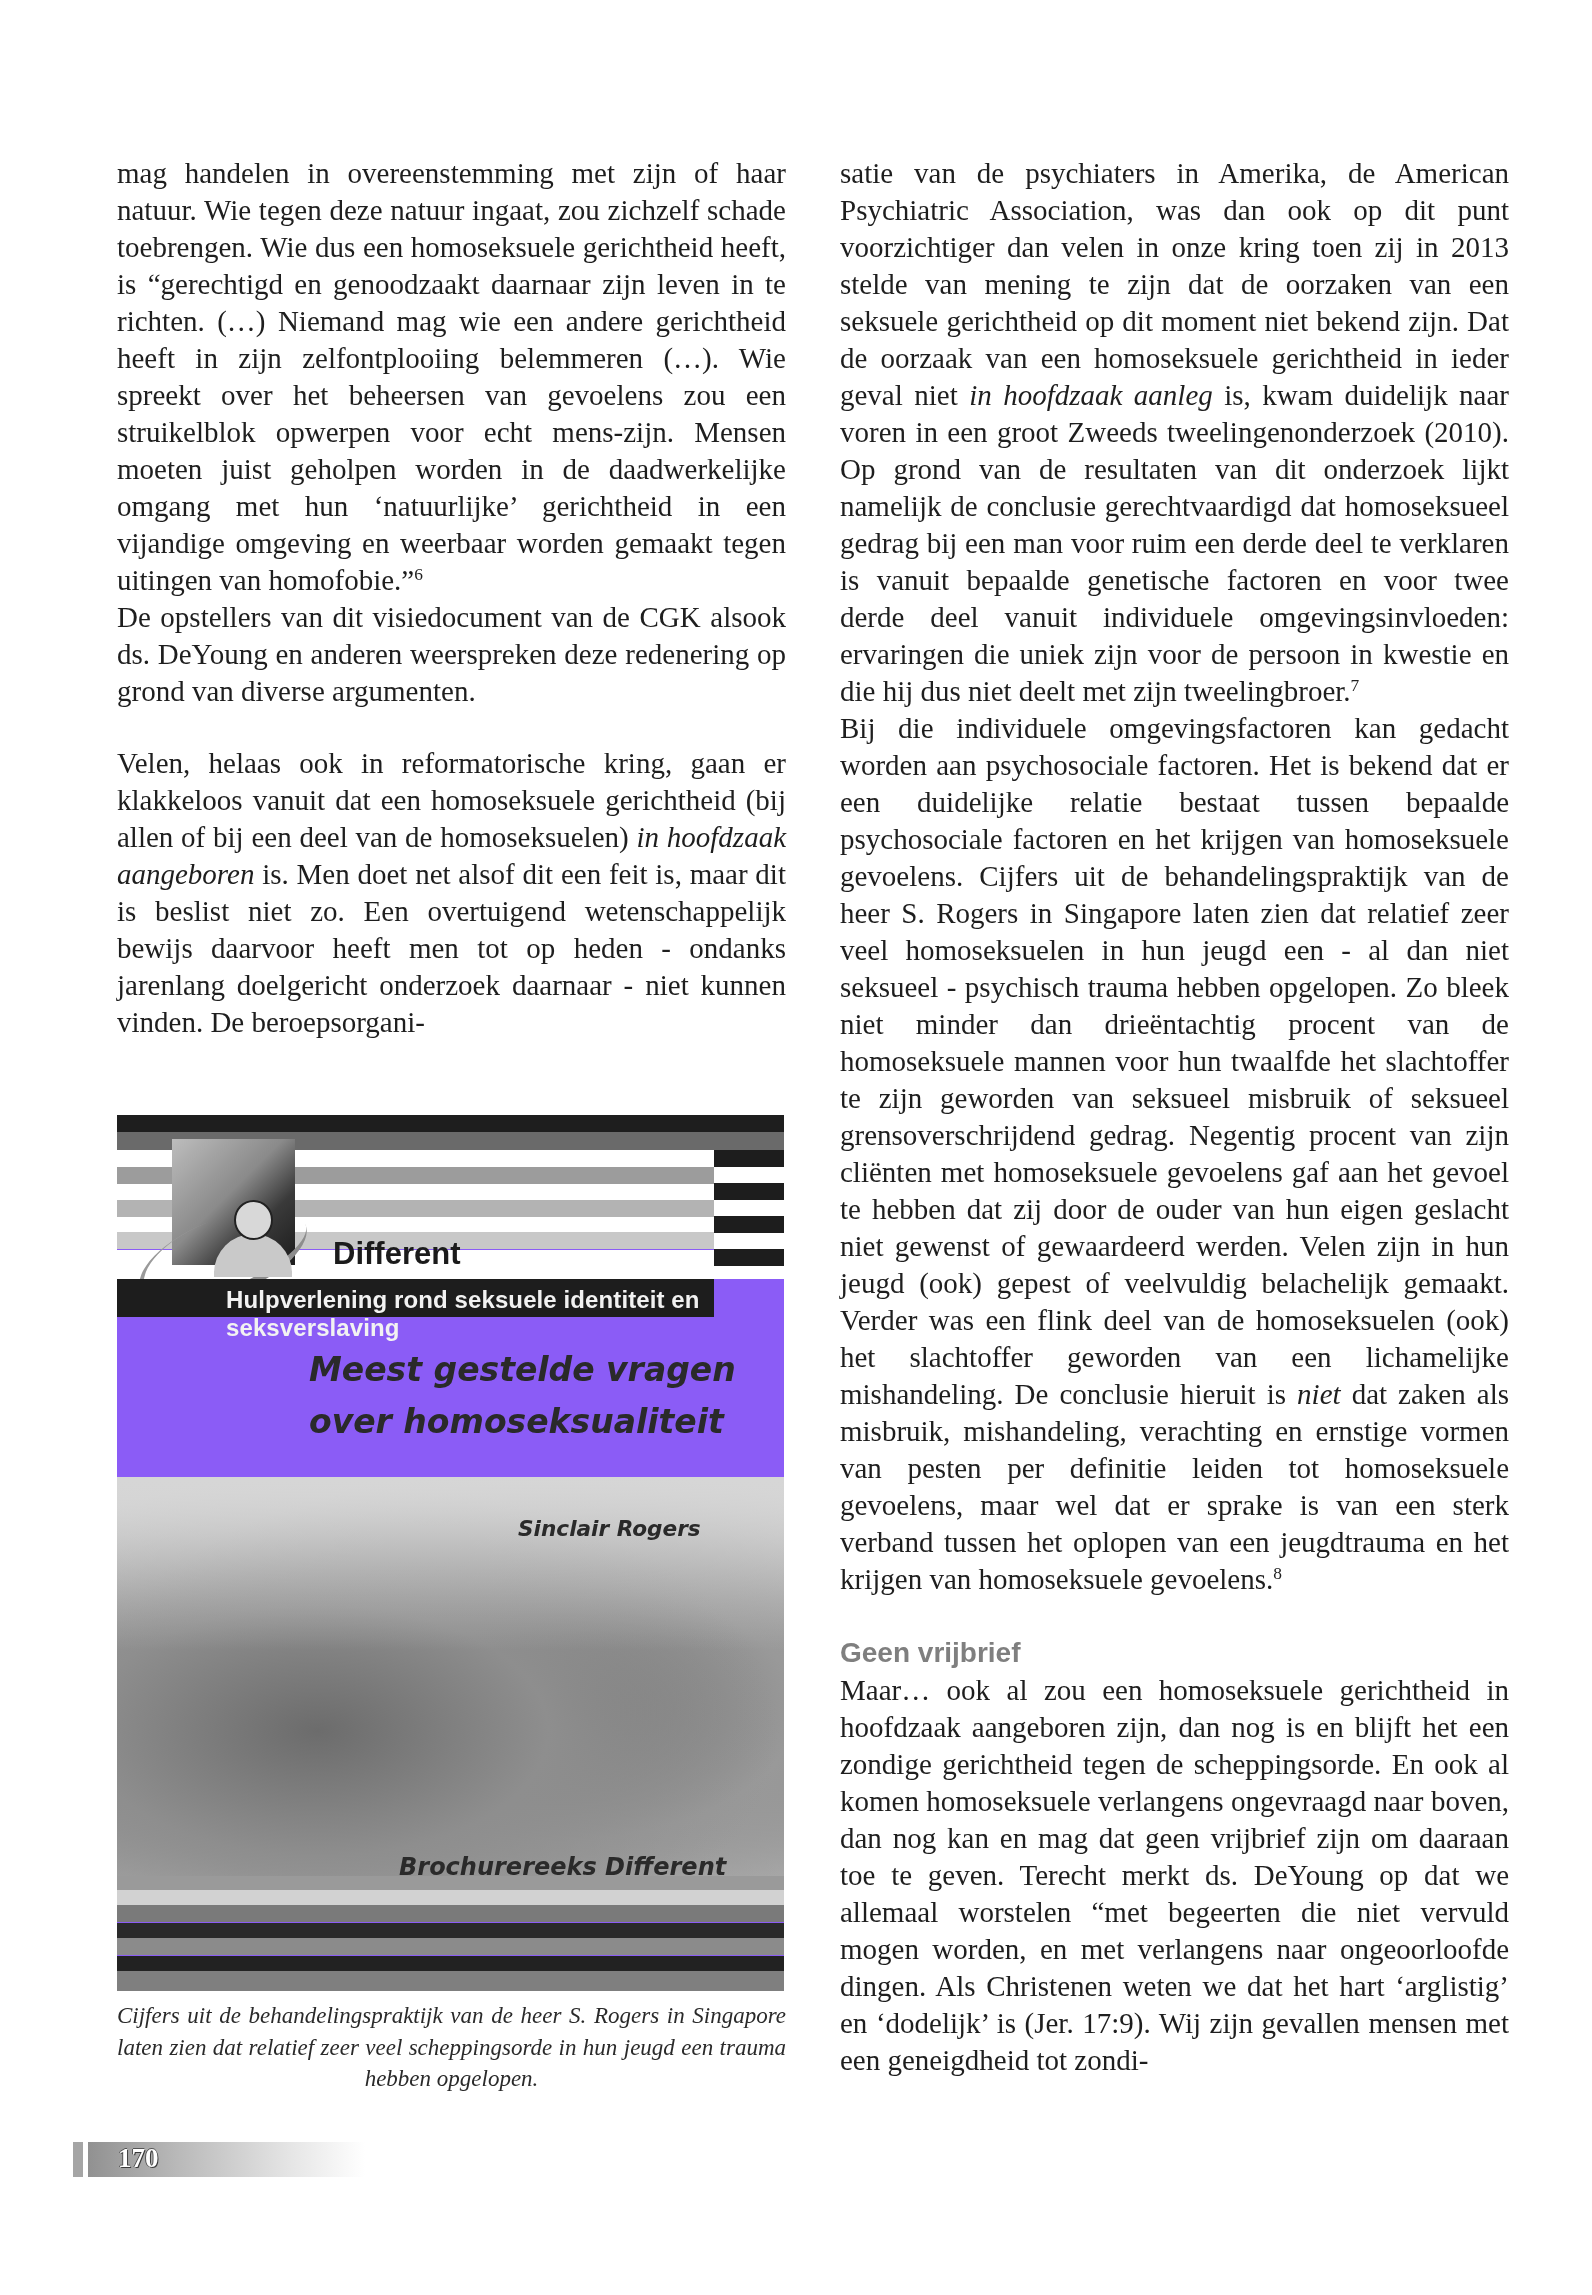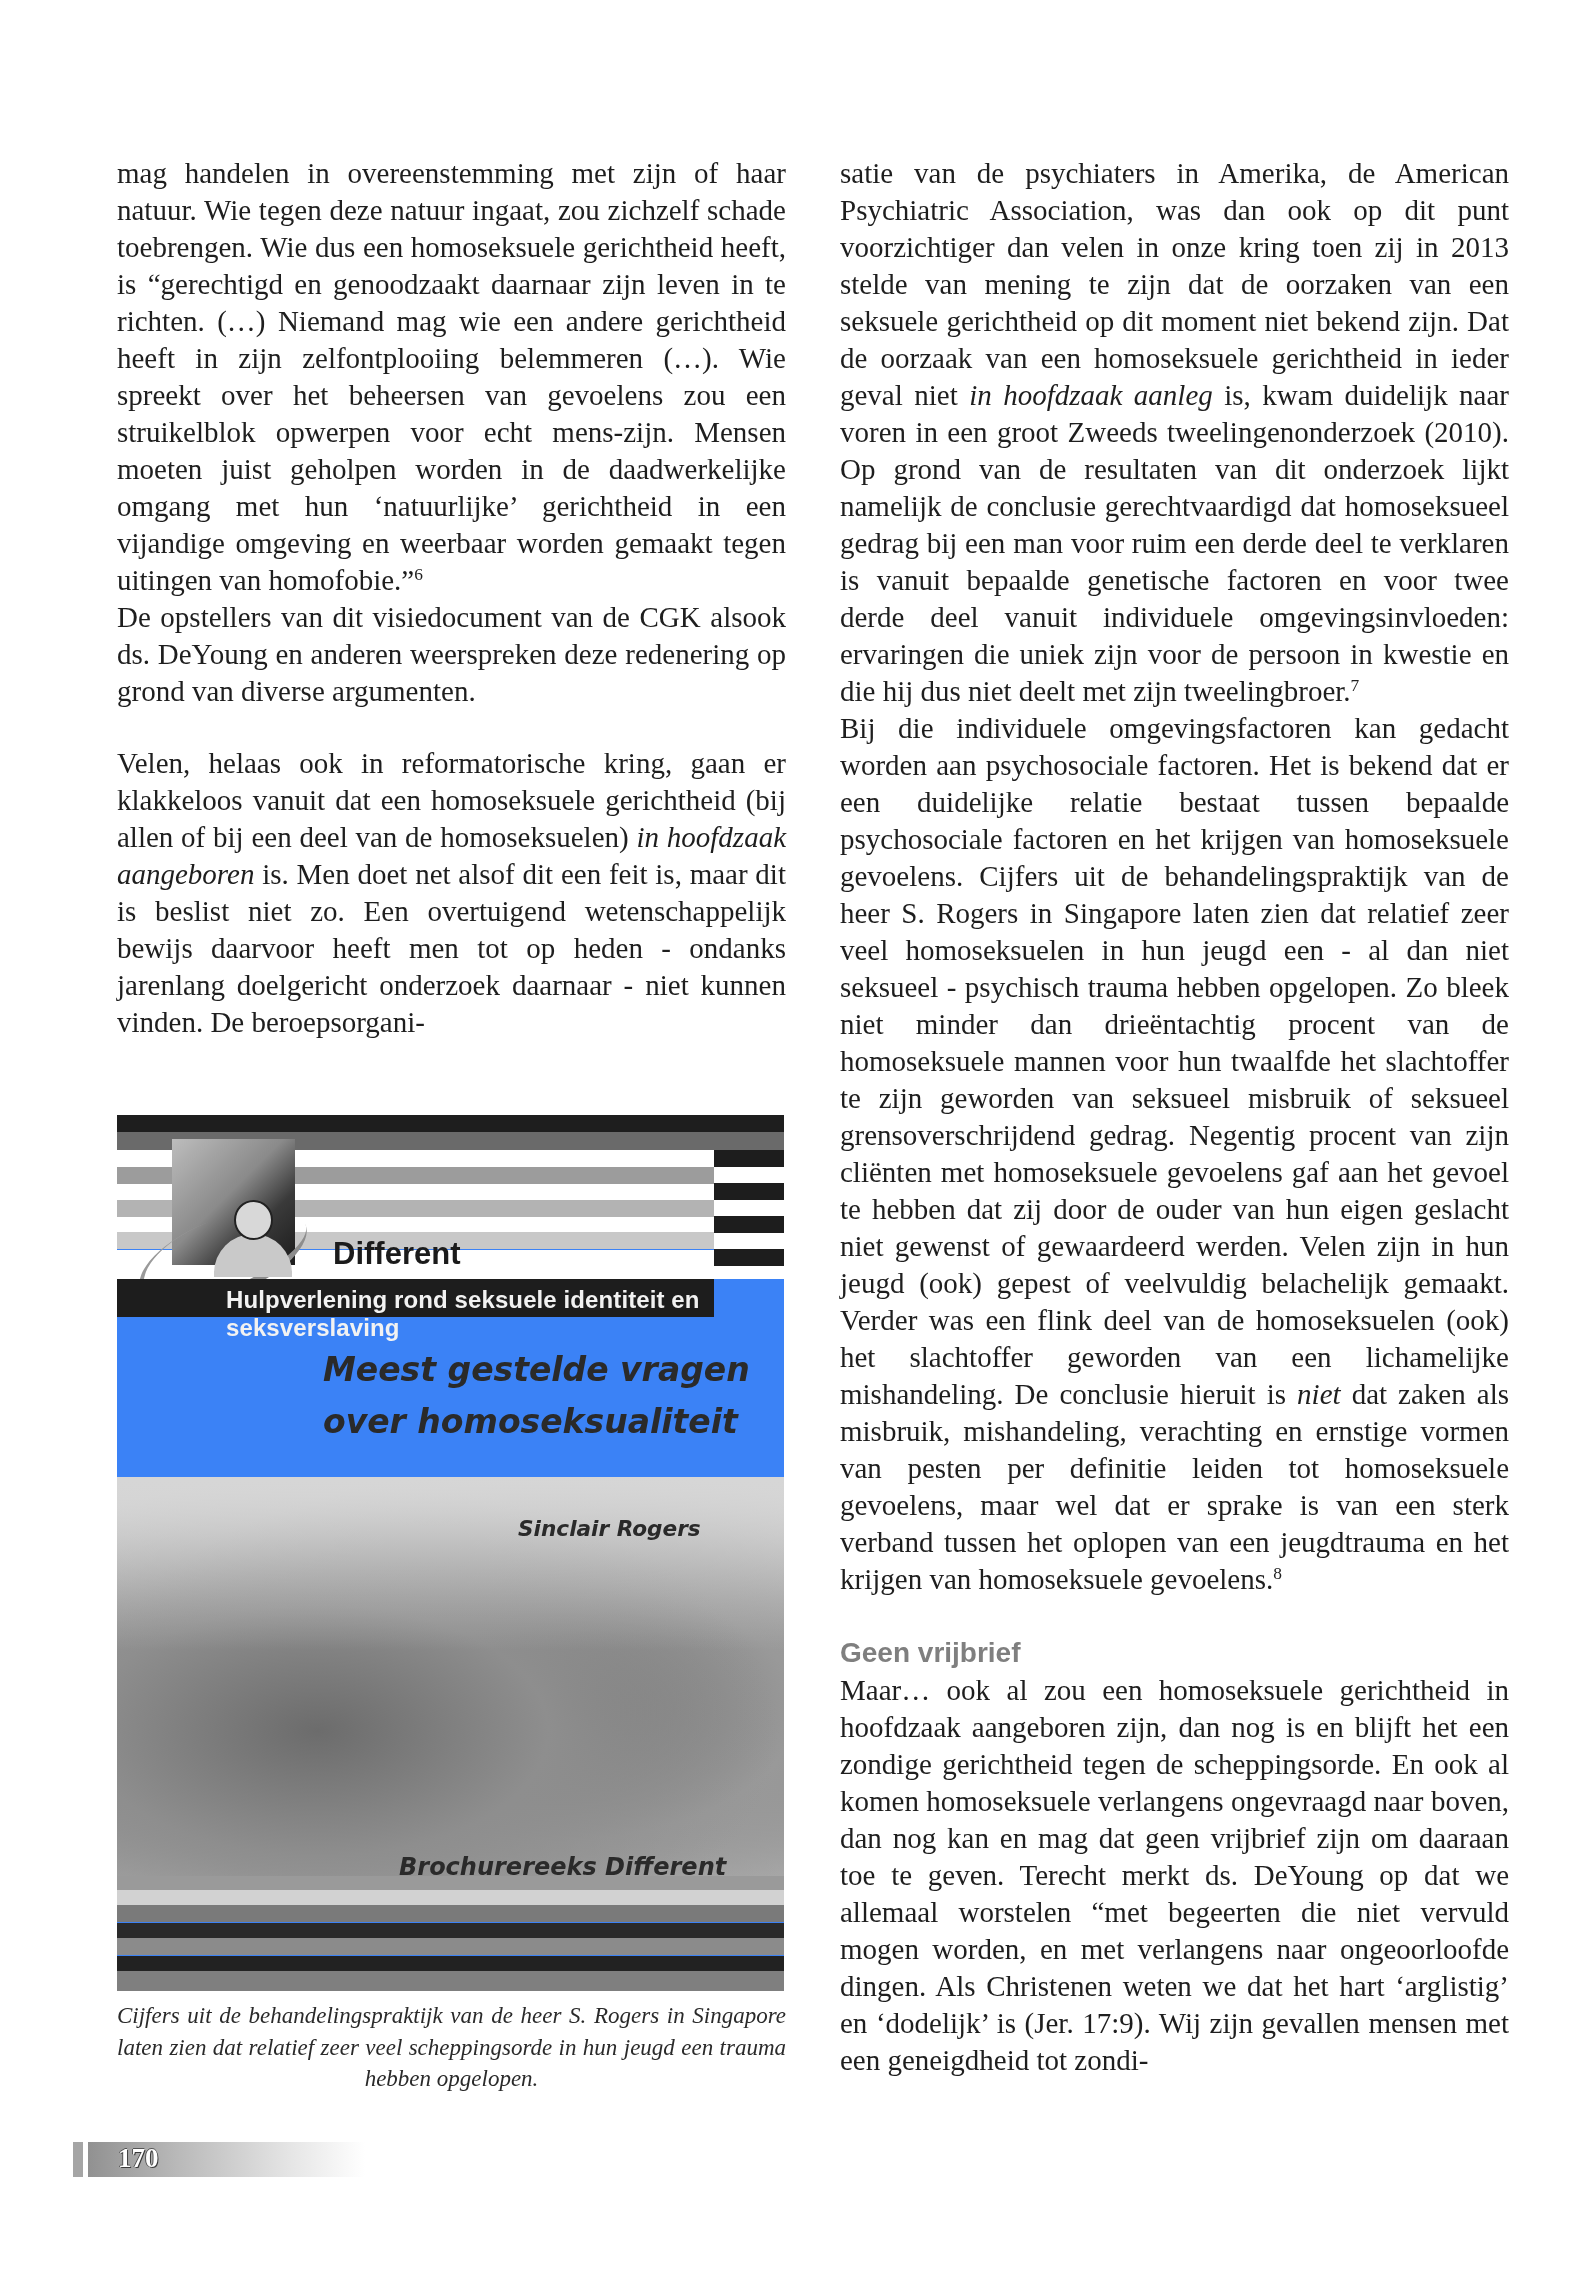--- a/index.html
+++ b/index.html
@@ -6,30 +6,30 @@
   body { width: 1592px; height: 2295px; position: relative; overflow: hidden; font-family: "Liberation Serif", "DejaVu Serif", serif; color: #1e1e1e; }
   .col { position: absolute; top: 155px; width: 669px; font-size: 29px; line-height: 37px; text-align: justify; hyphens: manual; }
   .col.left { left: 117px; }
   .col.right { left: 840px; }
   .col p { margin: 0; }
   .col em { font-style: italic; }
   sup { font-size: 60%; line-height: 0; vertical-align: 0.55em; }
   .heading { font-family: "Liberation Sans", "DejaVu Sans", sans-serif; font-weight: bold; color: #7f7f7f; font-size: 28px; line-height: 38px; margin: 0; }
   .gap-left { height: 35px; }
   .gap-right { height: 36px; }
-  .cover { position: absolute; left: 117px; top: 1115px; width: 667px; height: 876px; background: #3b82f6; overflow: hidden; }
+  .cover { position: absolute; left: 117px; top: 1115px; width: 667px; height: 876px; background: #8b5cf6; overflow: hidden; }
   .stripe { position: absolute; left: 0; width: 100%; }
   .logo-box { position: absolute; left: 55px; top: 24px; width: 123px; height: 126px; background: linear-gradient(135deg,#bdbdbd 0%, #8a8a8a 45%, #3a3a3a 70%, #1c1c1c 100%); }
   .logo-swoosh { position: absolute; left: 17.3px; top: 104px; width: 173px; height: 69px; border-radius: 50%; border-bottom: 8.6px solid #8d8d8d; border-left: 5.2px solid #9a9a9a; transform: rotate(-22deg); }
   .logo-head { position: absolute; left: 117px; top: 85px; width: 35px; height: 36px; border-radius: 50%; background: #d8d8d8; border: 2.6px solid #222; }
   .logo-body { position: absolute; left: 97px; top: 119px; width: 78px; height: 43px; border-radius: 39px 39px 0 0; background: #c9c9c9; }
   .brand { position: absolute; left: 216px; top: 121px; font-family: "Liberation Sans", "DejaVu Sans", sans-serif; font-weight: bold; font-size: 31px; color: #1b1b1b; }
   .tagline-bar { position: absolute; left: 0; top: 164px; width: 597px; height: 38px; background: #1d1d1d; }
   .tagline { position: absolute; left: 109px; top: 171px; font-family: "Liberation Sans", "DejaVu Sans", sans-serif; font-weight: bold; font-size: 24px; color: #f2f2f2; letter-spacing: 0.1px; }
-  .cover-title { position: absolute; left: 206px; top: 229px; font-family: "DejaVu Sans", "Liberation Sans", sans-serif; font-style: italic; font-weight: bold; font-size: 33px; line-height: 52px; color: #2a2a2a; }
+  .cover-title { position: absolute; left: 192px; top: 229px; font-family: "DejaVu Sans", "Liberation Sans", sans-serif; font-style: italic; font-weight: bold; font-size: 33px; line-height: 52px; color: #2a2a2a; }
   .crowd { position: absolute; left: 0; top: 362px; width: 667px; height: 423px; background:
      radial-gradient(ellipse at 30% 60%, #6c6c6c 0%, #8e8e8e 35%, rgba(180,180,180,0.0) 70%),
      radial-gradient(ellipse at 65% 55%, #707070 0%, #999 40%, rgba(200,200,200,0) 75%),
      linear-gradient(#d6d6d6 0%, #a8a8a8 30%, #8c8c8c 70%, #b5b5b5 100%); }
   .crowd-fade { position: absolute; left: 0; top: 362px; width: 667px; height: 173px; background: linear-gradient(#d6d6d6, rgba(214,214,214,0)); }
   .author { position: absolute; left: 401px; top: 401px; font-family: "DejaVu Sans", "Liberation Sans", sans-serif; font-style: italic; font-weight: bold; font-size: 21.6px; color: #2a2a2a; }
   .series { position: absolute; left: 282px; top: 738px; font-family: "DejaVu Sans", "Liberation Sans", sans-serif; font-style: italic; font-weight: bold; font-size: 24px; color: #2a2a2a; }
 
   .caption { position: absolute; left: 117px; top: 2000px; width: 669px; font-style: italic; font-size: 23px; line-height: 31.5px; text-align: justify; text-align-last: center; color: #2a2a2a; }
 

